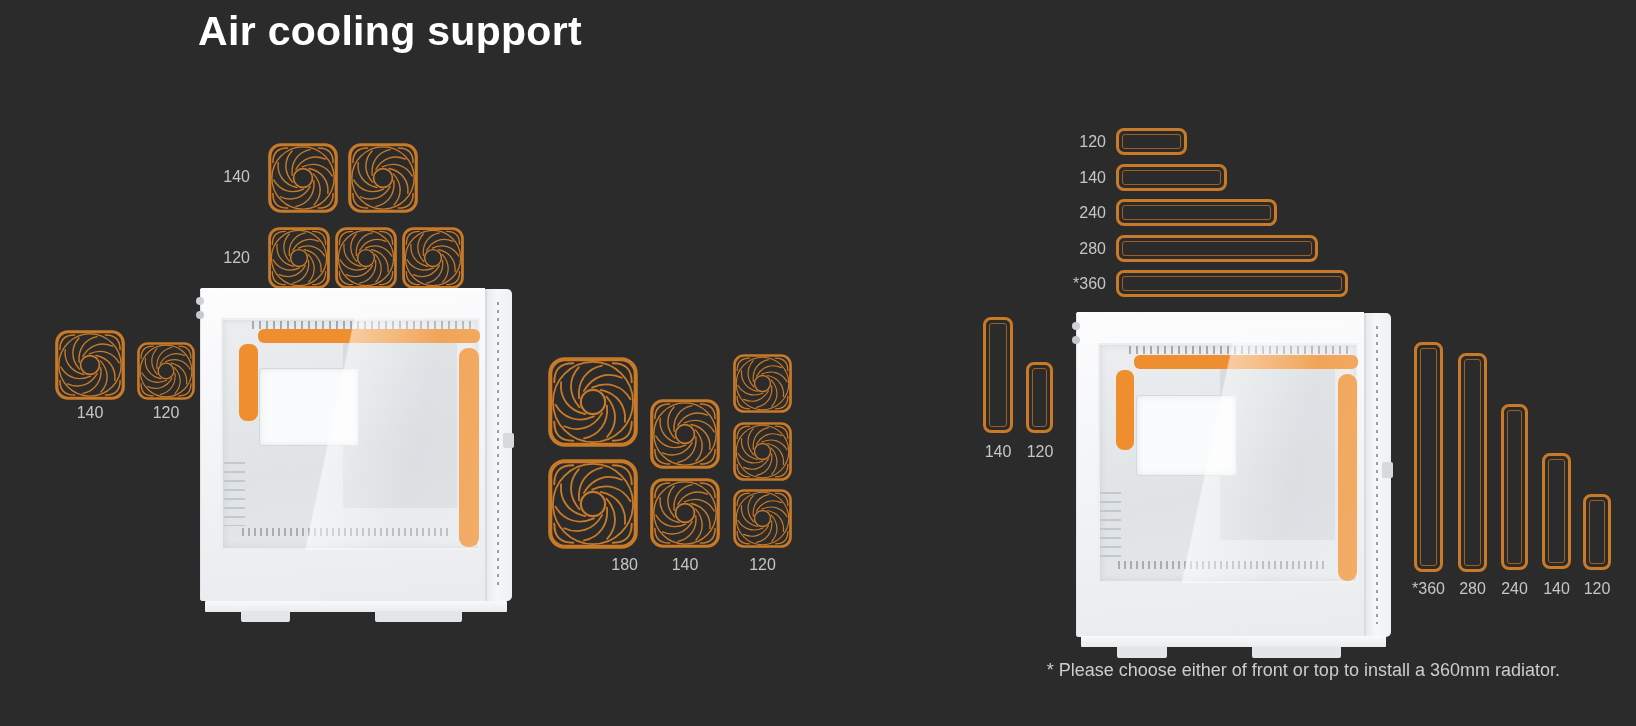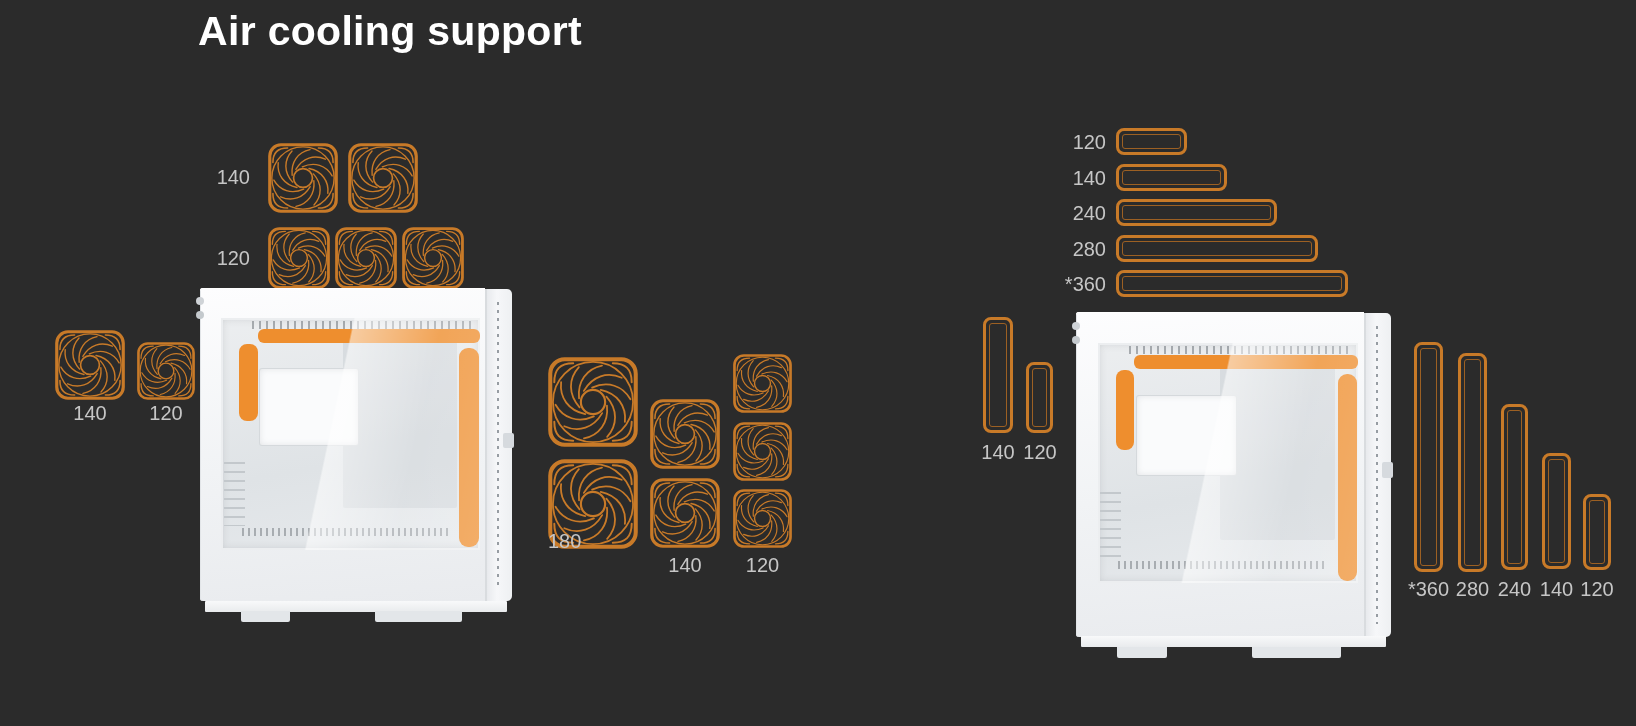--- a/index.html
+++ b/index.html
@@ -13,21 +13,21 @@
     position:relative;width:1636px;height:726px;background:var(--bg);
     overflow:hidden;font-family:"Liberation Sans",sans-serif;
   }
   .title{
     position:absolute;top:8px;font-size:41px;font-weight:800;color:#fff;
     text-align:center;letter-spacing:.3px;
   }
   #air-title{left:0;width:780px;}
   #water-title{left:820px;width:790px;}
   .size-label{
-    position:absolute;color:var(--label);font-size:20px;line-height:22px;
+    position:absolute;color:var(--label);font-size:16px;line-height:22px;
     white-space:nowrap;
   }
   .fan{position:absolute;color:var(--accent);display:block;}
   .rad{position:absolute;border:3px solid var(--accent);border-radius:8px;box-sizing:border-box;}
   .rad::after{content:"";position:absolute;inset:3px;border:1px solid #9c6023;border-radius:3px;}
   #footnote{
     position:absolute;top:660px;right:76px;font-size:18px;color:#cdcdcd;
   }
   
   .pc-case{position:absolute;}
@@ -133,20 +133,21 @@
           <use href="#fan-blade" transform="rotate(288 50 50)"></use>
           <use href="#fan-blade" transform="rotate(324 50 50)"></use>
         </g>
       </g>
     </symbol>
   </defs>
 </svg>
 
 <div class="stage" id="stage">
   <div class="title" id="air-title">Air cooling support</div>
+  <div id="footnote">* Please choose either of front or top to install a 360mm radiator.</div>
 <svg class="fan" style="left: 268px; top: 143px; width: 70px; height: 70px;">
       <use href="#fan-sym"></use>
     </svg>
     <svg class="fan" style="left: 348px; top: 143px; width: 70px; height: 70px;">
       <use href="#fan-sym"></use>
     </svg>
     <div class="size-label" style="left: 195px; top: 166px; width: 55px; text-align: right;">140</div>
     <svg class="fan" style="left: 268px; top: 227px; width: 62px; height: 62px;">
       <use href="#fan-sym"></use>
     </svg>
@@ -164,21 +165,21 @@
     <svg class="fan" style="left: 137px; top: 342px; width: 58px; height: 58px;">
       <use href="#fan-sym"></use>
     </svg>
     <div class="size-label" style="left: 137px; top: 402px; width: 58px; text-align: center;">120</div>
     <svg class="fan" style="left: 548px; top: 357px; width: 90px; height: 90px;">
       <use href="#fan-sym"></use>
     </svg>
     <svg class="fan" style="left: 548px; top: 459px; width: 90px; height: 90px;">
       <use href="#fan-sym"></use>
     </svg>
-    <div class="size-label" style="left: 548px; top: 530px; width: 90px; text-align: left;">180</div>
+    <div class="size-label" style="left: 548px; top: 554px; width: 90px; text-align: right;">180</div>
     <svg class="fan" style="left: 650px; top: 399px; width: 70px; height: 70px;">
       <use href="#fan-sym"></use>
     </svg>
     <svg class="fan" style="left: 650px; top: 478px; width: 70px; height: 70px;">
       <use href="#fan-sym"></use>
     </svg>
     <div class="size-label" style="left: 650px; top: 554px; width: 70px; text-align: center;">140</div>
     <svg class="fan" style="left: 733px; top: 354px; width: 59px; height: 59px;">
       <use href="#fan-sym"></use>
     </svg>

